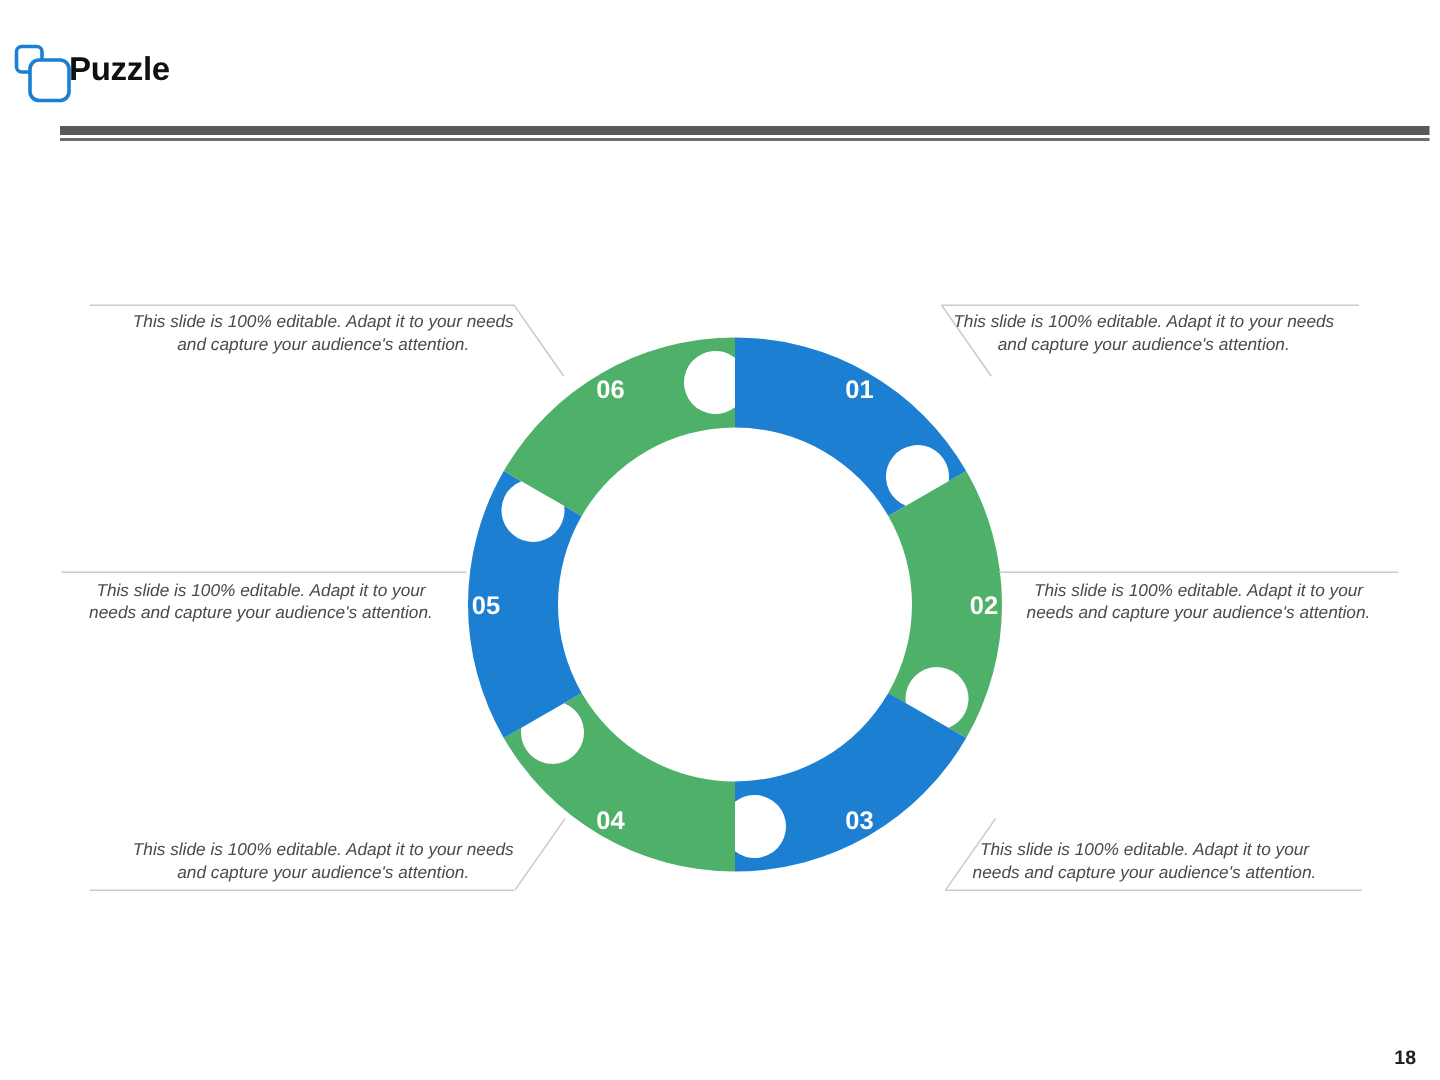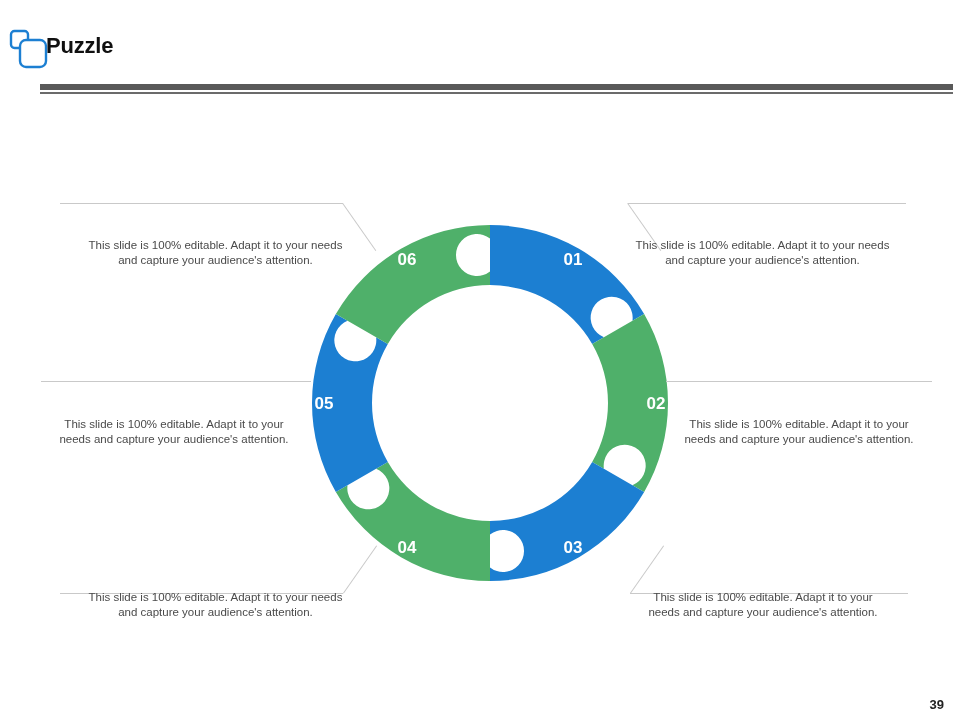--- a/index.html
+++ b/index.html
@@ -59,24 +59,24 @@
   #puzzle-ring-svg {
     position: absolute;
     left: 305px; top: 118px;
     width: 370px; height: 370px;
   }
 
   
   .callout {
     position: absolute;
     font-size: 11.5px;
+    font-style: italic;
     line-height: 15px;
     color: #4a4a4a;
     width: 250px;
-    margin-top: 30px;
   }
   .callout .cl-text { display: block; }
   .callout.align-center { text-align: center; }
 
   .rule {
     position: absolute;
     height: 1px;
     background: #c9c9c9;
   }
   .leader {
@@ -193,13 +193,13 @@
     <span class="cl-text">This slide is 100% editable. Adapt it to your needs and capture your audience's attention.</span>
   </div>
   <div class="callout align-center" id="callout-04">
     <span class="cl-text">This slide is 100% editable. Adapt it to your needs and capture your audience's attention.</span>
   </div>
   <div class="callout align-center" id="callout-03">
     <span class="cl-text">This slide is 100% editable. Adapt it to your needs and capture your audience's attention.</span>
   </div>
 </div>
 
-<div id="page-number">39</div>
+<div id="page-number">18</div>
 
 </body></html>

